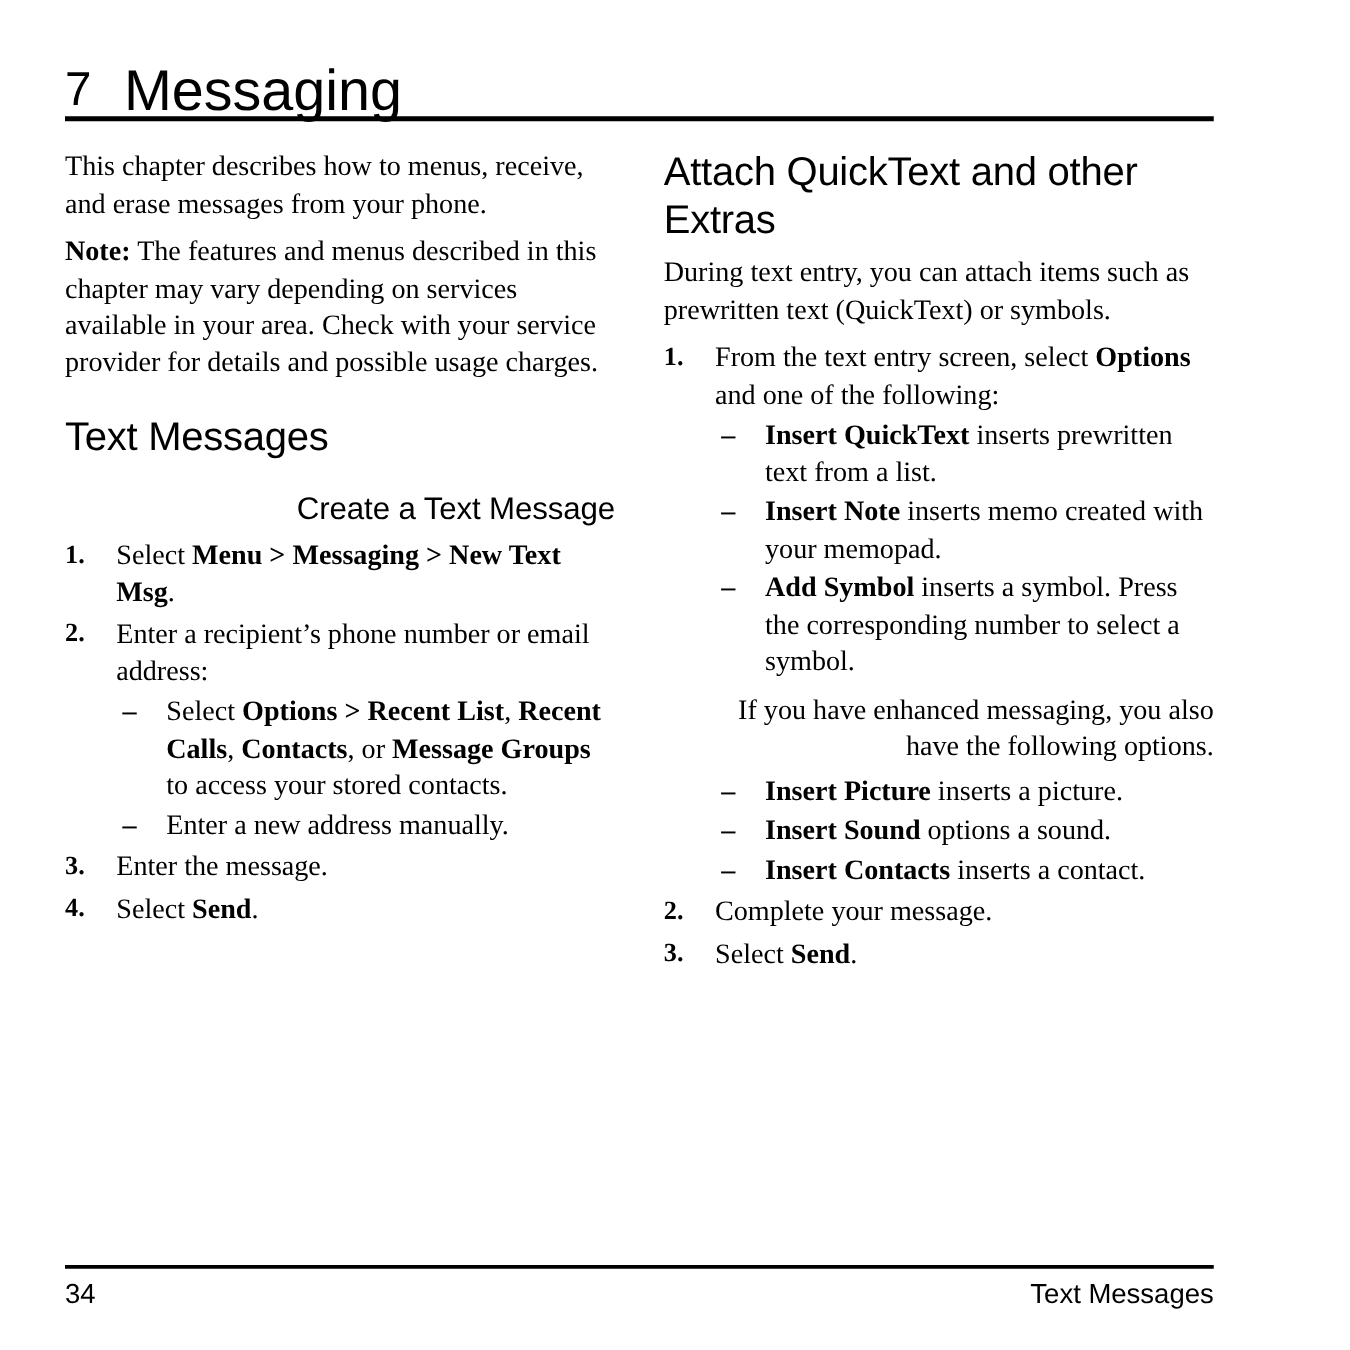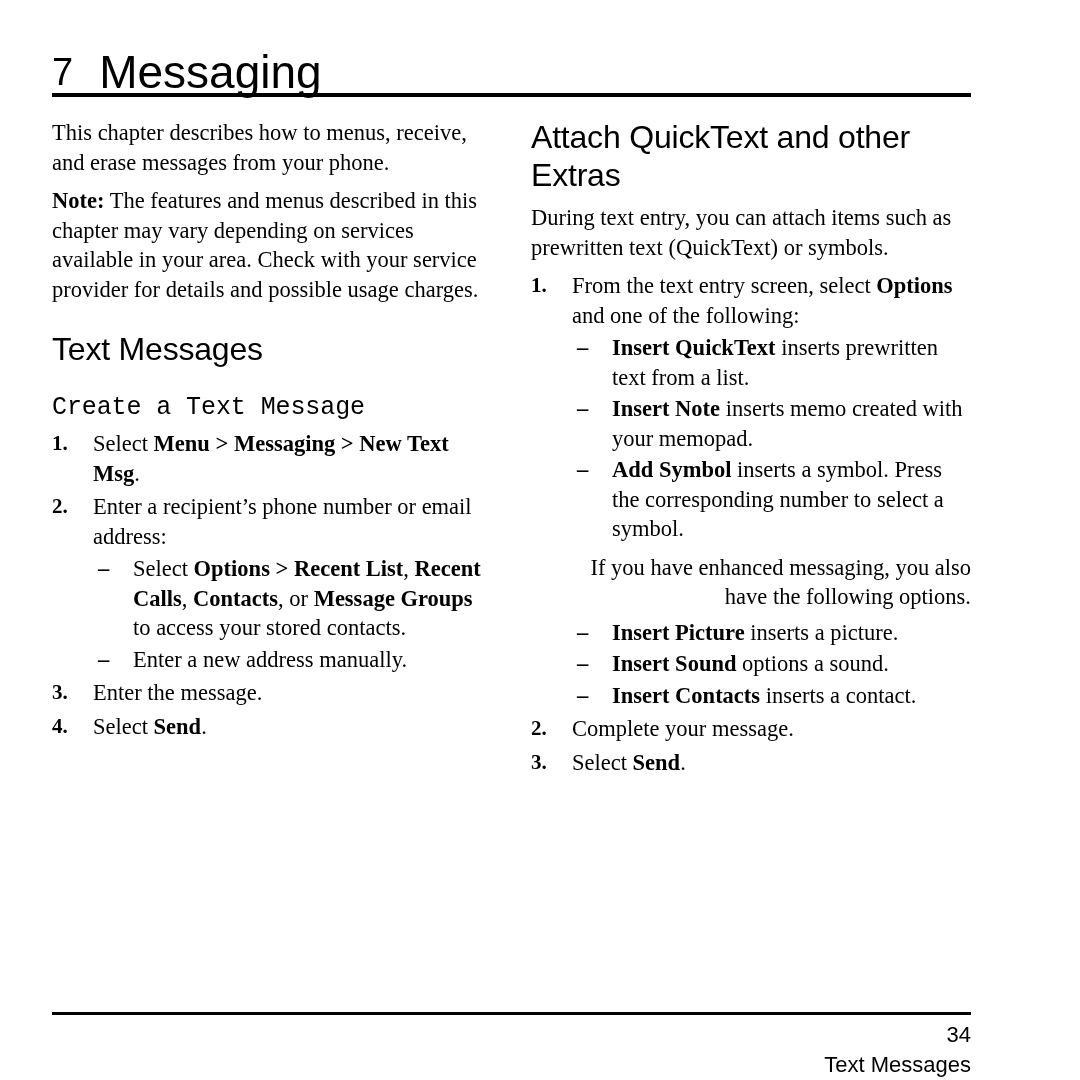--- a/index.html
+++ b/index.html
@@ -73,26 +73,27 @@
   h1.h-major {
     font-family: "Liberation Sans", sans-serif;
     font-size: 32px;
     line-height: 38px;
     font-weight: 400;
     margin: 22px 0 8px 0;
     letter-spacing: -0.2px;
   }
   h1.h-major.first { margin-top: 26px; }
   h2.h-minor {
-    font-family: Liberation Mono, monospace;
+    font-family: Liberation Sans, sans-serif;
     font-size: 25px;
     line-height: 31px;
     font-weight: 400;
     margin: 24px 0 6px 0;
     letter-spacing: -0.1px;
+    text-align: right;
   }
   h1.h-major.right-top { margin-top: 0; margin-bottom: 9px; }
 
   
   ol.steps {
     list-style: none;
     margin: 0;
     padding: 0;
   }
   li.step {
@@ -153,21 +154,20 @@
     position: absolute;
     left: 52px;
     top: 1020px;
     width: 919px;
     display: flex;
     justify-content: space-between;
     align-items: flex-end;
     font-family: "Liberation Sans", sans-serif;
     font-size: 22px;
     line-height: 30px;
-    flex-direction: column;
   }
 </style>
 </head>
 <body>
 
 <div class="page">
 
   <div class="chapter-header">
     <span class="chapter-number">7</span>
     <span class="chapter-title">Messaging</span>

